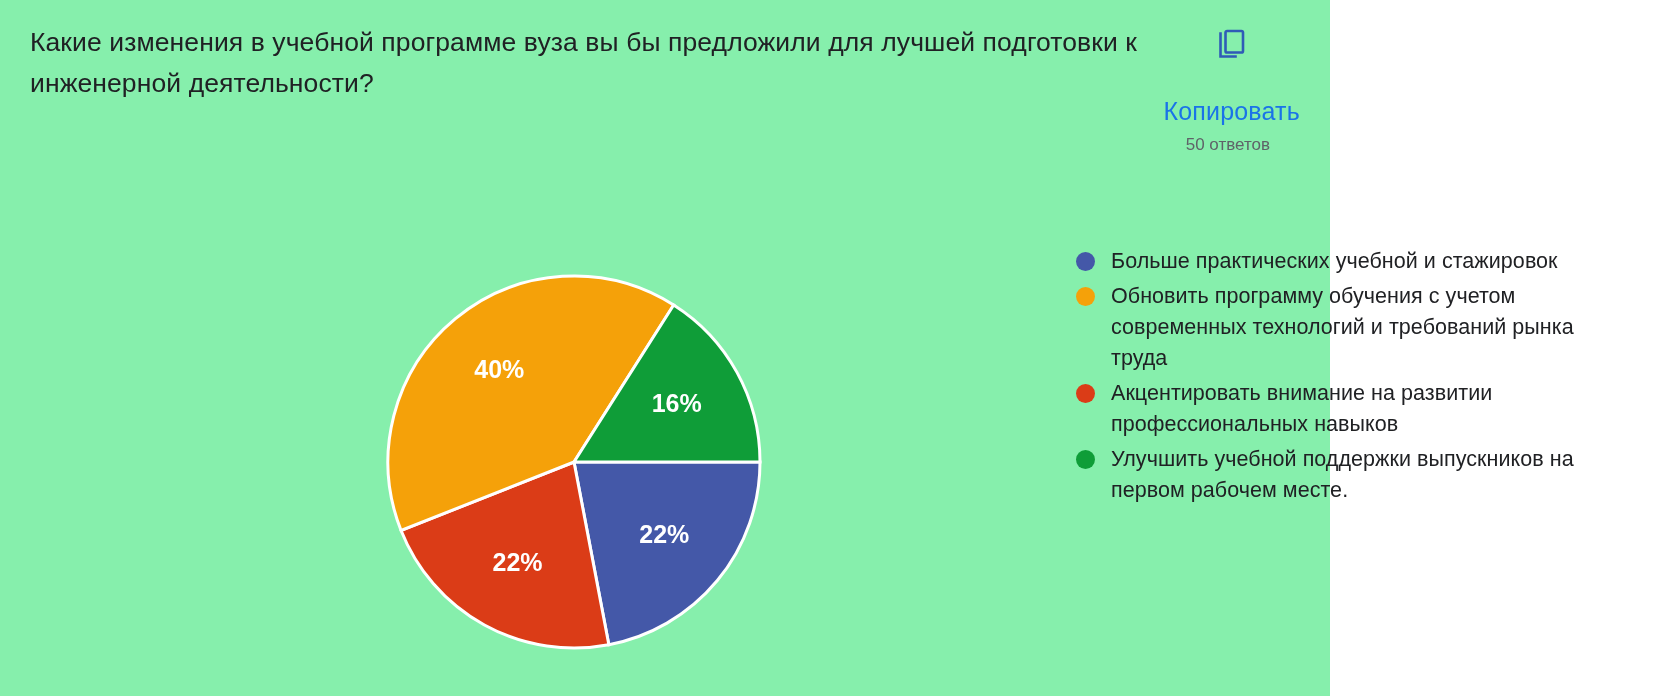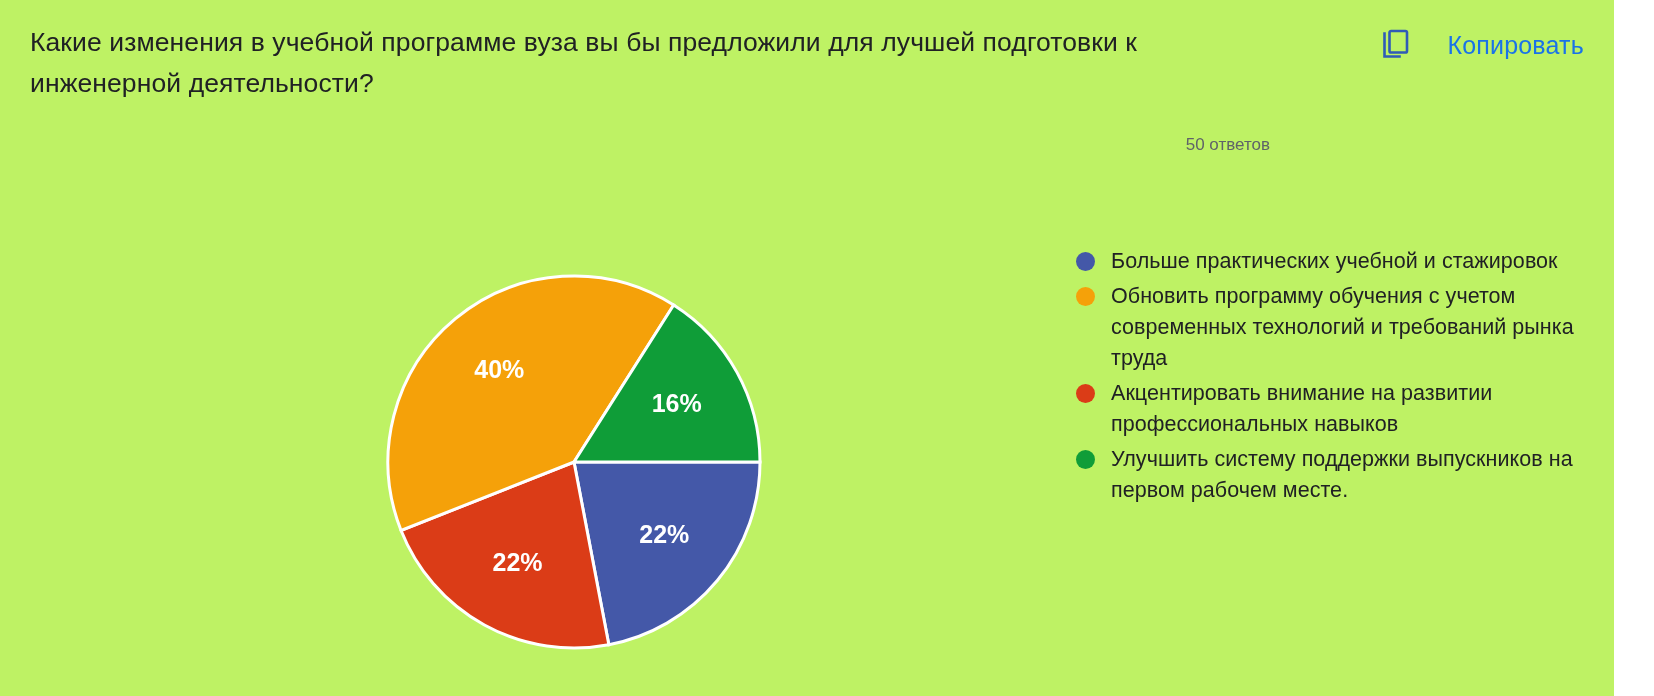--- a/index.html
+++ b/index.html
@@ -15,23 +15,23 @@
     color: #202124;
     overflow: hidden;
     position: relative;
     -webkit-font-smoothing: antialiased;
   }
 
   
   .card {
     position: absolute;
     left: 0; top: 0;
-    width: 1614px;
+    width: 1330px;
     height: 696px;
-    background: #bef264;
+    background: #86efac;
     box-sizing: border-box;
   }
 
   
   .header {
     position: absolute;
     left: 30px;
     top: 22px;
     width: 1240px;
   }
@@ -59,20 +59,21 @@
     right: 22px;
     top: 22px;
     display: flex;
     align-items: center;
     gap: 34px;
     background: transparent;
     border: none;
     cursor: pointer;
     padding: 6px 8px;
     font-family: inherit;
+    flex-direction: column;
   }
   .copy-icon {
     width: 34px;
     height: 34px;
     display: block;
     flex: none;
   }
   .copy-label {
     font-size: 25px;
     line-height: 30px;
@@ -184,18 +185,18 @@
         <div class="legend-item">
           <span class="legend-bullet" style="background: rgb(245, 161, 9);"></span>
           <span class="legend-text">Обновить программу обучения с учетом современных технологий и требований рынка труда</span>
         </div>
         <div class="legend-item">
           <span class="legend-bullet" style="background: rgb(219, 60, 23);"></span>
           <span class="legend-text">Акцентировать внимание на развитии профессиональных навыков</span>
         </div>
         <div class="legend-item">
           <span class="legend-bullet" style="background: rgb(15, 157, 56);"></span>
-          <span class="legend-text">Улучшить систему поддержки выпускников на первом рабочем месте.</span>
+          <span class="legend-text">Улучшить учебной поддержки выпускников на первом рабочем месте.</span>
         </div>
       </div>
 
   </div>
 </div>
 
 </body></html>

